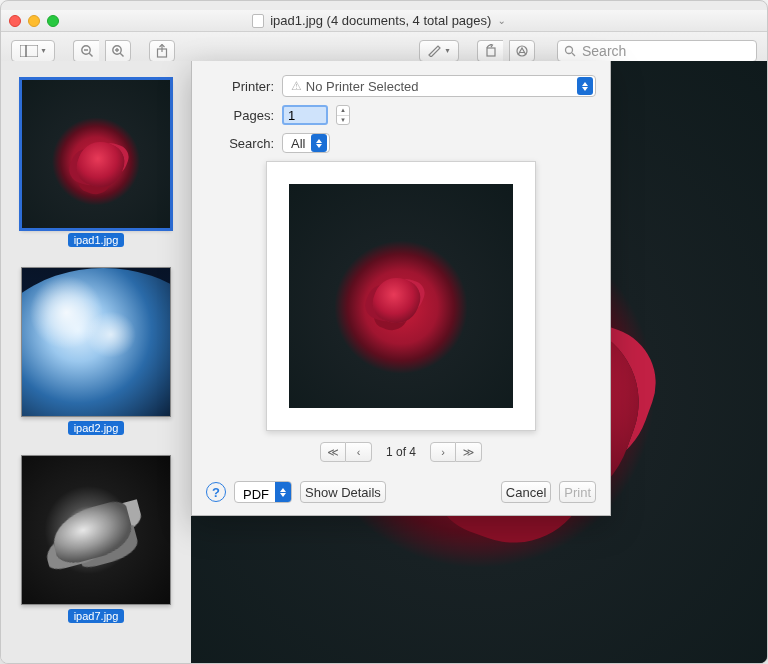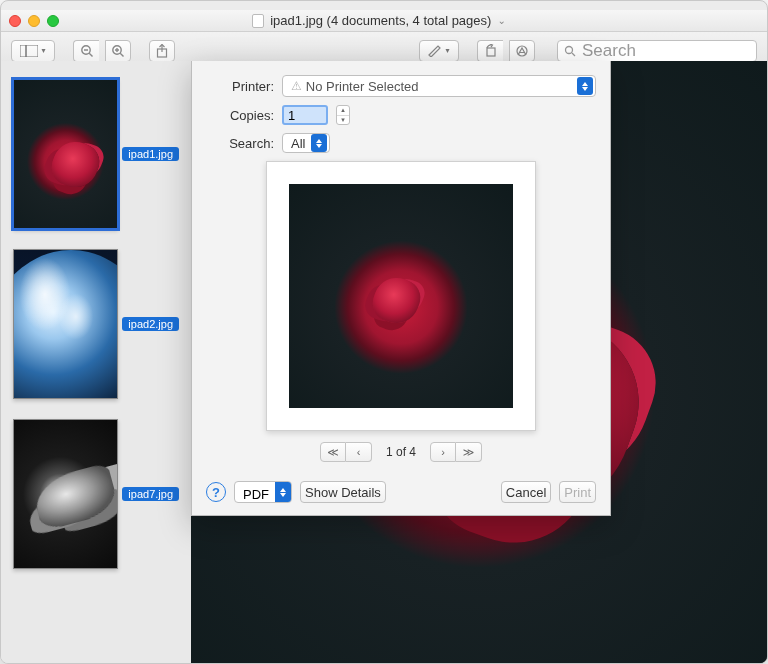--- a/index.html
+++ b/index.html
@@ -12,24 +12,24 @@
     .dot.yellow { background: #febc2e; border:1px solid #e0a026;}
     .dot.green { background: #28c840; border:1px solid #1daa30;}
     .title { flex: 1; display: flex; align-items: center; justify-content: center; gap: 6px; font-size: 13px; color: #333; }
     .title .doc-icon { width: 12px; height: 14px; background: #fff; border:1px solid #bbb; border-radius: 2px; position: relative; }
     .title .chev { font-size: 10px; color: #888; }
     .toolbar { height: 38px; background: linear-gradient(#f2f2f2,#e4e4e4); border-bottom: 1px solid #c8c8c8; display: flex; align-items: center; padding: 0 10px; gap: 6px; }
     .tbtn { height: 22px; min-width: 26px; background: linear-gradient(#fefefe,#f1f1f1); border:1px solid #c0c0c0; border-radius: 4px; display: inline-flex; align-items: center; justify-content: center; color: #555; font-size: 12px; }
     .tbtn.grp-l { border-radius: 4px 0 0 4px; border-right: none; }
     .tbtn.grp-r { border-radius: 0 4px 4px 0; }
     .toolbar .spacer { flex: 1; }
-    .search { height: 22px; width: 200px; background: #fff; border:1px solid #c0c0c0; border-radius: 4px; display: flex; align-items: center; padding: 0 6px; gap: 6px; color: #999; font-size: 17px; }
+    .search { height: 22px; width: 200px; background: #fff; border:1px solid #c0c0c0; border-radius: 4px; display: flex; align-items: center; padding: 0 6px; gap: 6px; color: #999; font-size: 14px; }
     .content { position: absolute; top: 60px; bottom: 0; left: 0; right: 0; display: flex; }
     .sidebar { width: 190px; background: #e9e9e9; overflow-y: auto; padding: 18px 12px; display: flex; flex-direction: column; gap: 20px; }
-    .thumb-wrap { display: flex; flex-direction: row; align-items: center; gap: 4px; }
+    .thumb-wrap { display: flex; flex-direction: column; align-items: center; gap: 4px; }
     .thumb { width: 150px; height: 150px; border: 1px solid #888; box-shadow: 0 2px 4px rgba(0,0,0,0.2); background: #222; position: relative; overflow: hidden; }
     .thumb.selected { outline: 3px solid #2d6dd6; outline-offset: -1px; }
     .thumb-label { background: #1a6fd6; color: #fff; font-size: 11px; padding: 1px 6px; border-radius: 3px; }
     
     .rose { position: absolute; inset: 0; background: radial-gradient(circle at 50% 55%, #c91c3a 0%, #a01530 22%, #5c0e1e 32%, #182124 40%, #0f1a1c 100%); }
     .rose::after { content:""; position:absolute; left:38%; top:42%; width:45px; height:45px; background: radial-gradient(circle at 40% 40%, #e83a58, #b7183a 50%, #7a0f26 80%); border-radius: 50% 40% 50% 40%; transform: rotate(20deg); box-shadow: -10px 6px 0 -4px #9a1330, 8px -8px 0 -6px #c22044, 0 14px 0 -6px #8c1028; }
     .earth { position:absolute; inset:0; background: linear-gradient(180deg,#081428 0%, #0a1a34 40%, #000 100%); }
     .earth::before { content:""; position:absolute; left:-30%; bottom:-40%; width:170%; height:140%; border-radius:50%; background: radial-gradient(circle at 40% 30%, #dbefff 0%, #9bc8ee 15%, #2a6aa8 35%, #0d2440 60%); }
     .earth::after{ content:""; position:absolute; inset:0; background: radial-gradient(ellipse at 30% 30%, rgba(255,255,255,0.85) 0%, rgba(255,255,255,0.5) 12%, transparent 25%), radial-gradient(ellipse at 60% 45%, rgba(255,255,255,0.7) 0%, transparent 20%); }
     .flower-bw { position:absolute; inset:0; background: radial-gradient(circle at 45% 50%, #d0d0d0 0%, #a8a8a8 10%, #4a4a4a 22%, #1a1a1a 40%, #0a0a0a 100%); }
@@ -181,21 +181,21 @@
   <div class="sheet">
     <div class="form-row">
       <label>Printer:</label>
       <div class="combobox">
         <span class="warn">⚠︎</span>
         <span>No Printer Selected</span>
         <span class="bluearrows"></span>
       </div>
     </div>
     <div class="form-row">
-      <label>Copies:</label>
+      <label>Pages:</label>
       <input class="numfield" value="1" style="">
       <div class="stepper">
           <div>▴</div>
           <div>▾</div>
         </div>
     </div>
     <div class="form-row" style="margin-bottom:2px;">
       <label>Search:</label>
       <div class="smallcombo">
         <span>All</span>

